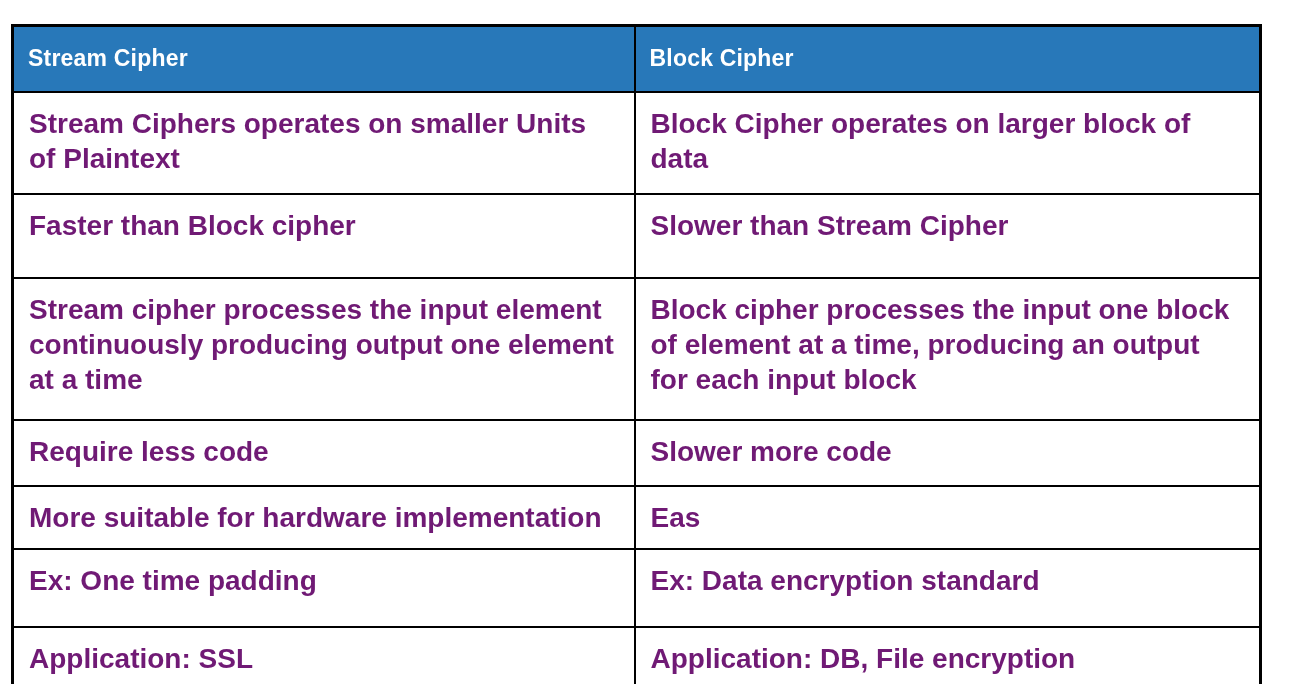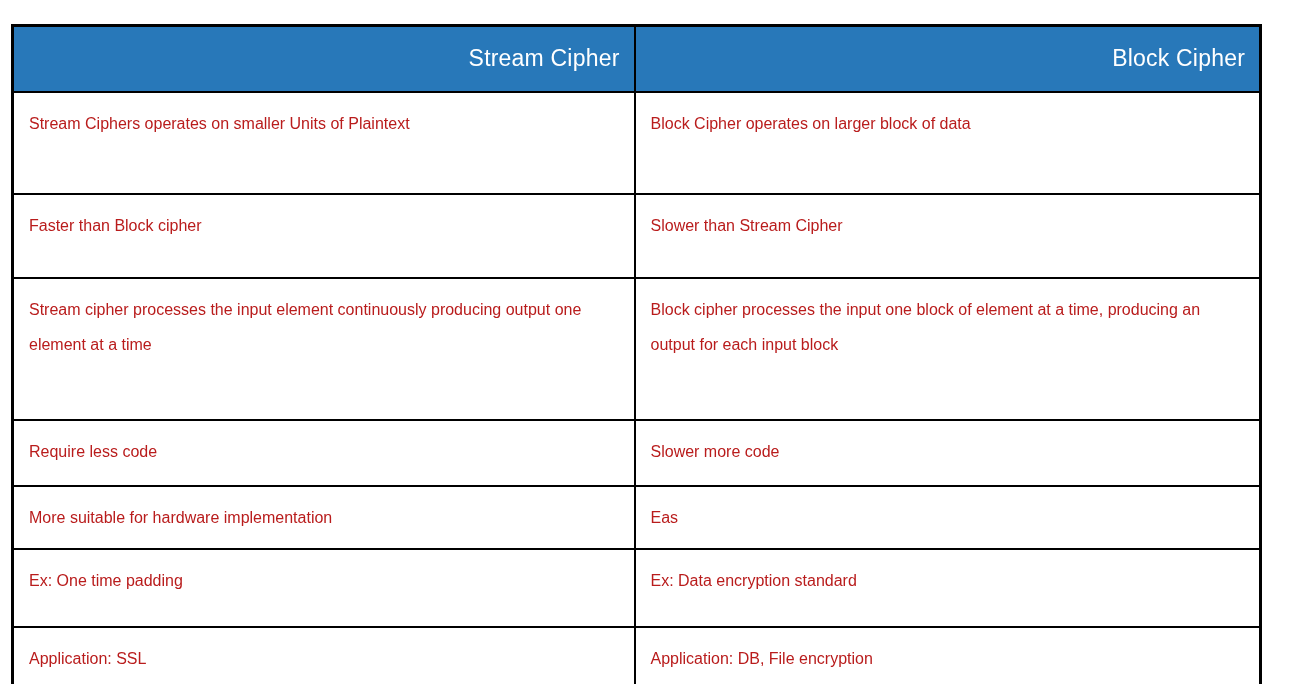--- a/index.html
+++ b/index.html
@@ -35,32 +35,32 @@
     border: 2px solid #000000;
     box-sizing: border-box;
   }
   table.cipher-table {
     border: 3px solid #000000;
   }
   table.cipher-table th {
     background: #2878B9;
     color: #ffffff;
     font-size: 23px;
-    font-weight: 400;
-    text-align: right;
+    font-weight: 700;
+    text-align: left;
     vertical-align: middle;
     height: 66px;
     padding: 4px 14px;
     letter-spacing: 0.2px;
   }
   table.cipher-table td {
-    color: #b91c1c;
-    font-size: 16px;
+    color: #701a75;
+    font-size: 28px;
     line-height: 35px;
-    font-weight: 400;
+    font-weight: 700;
     text-align: left;
     vertical-align: top;
     padding: 13px 16px 13px 15px;
   }
   tr.r0 { height: 102px; }
   tr.r1 { height: 84px;  }
   tr.r2 { height: 142px; }
   tr.r3 { height: 66px; margin-left: 32px;  }
   tr.r4 { height: 52px;  }
   tr.r5 { height: 78px;  }

